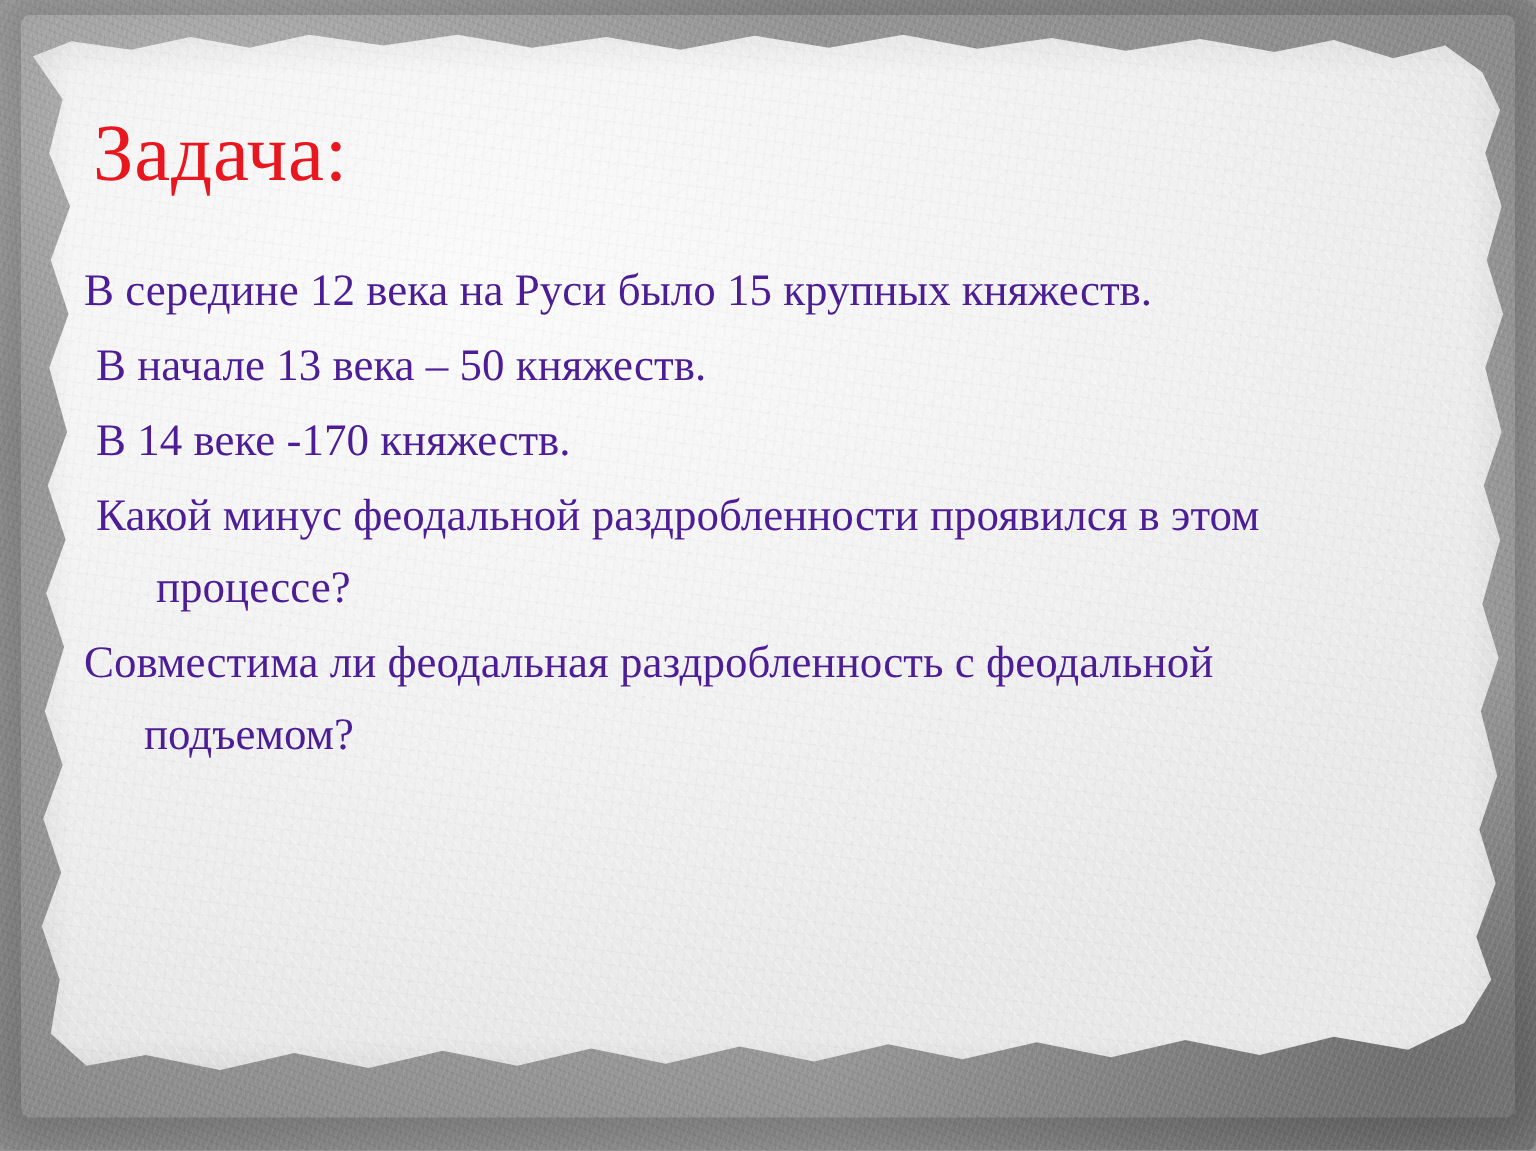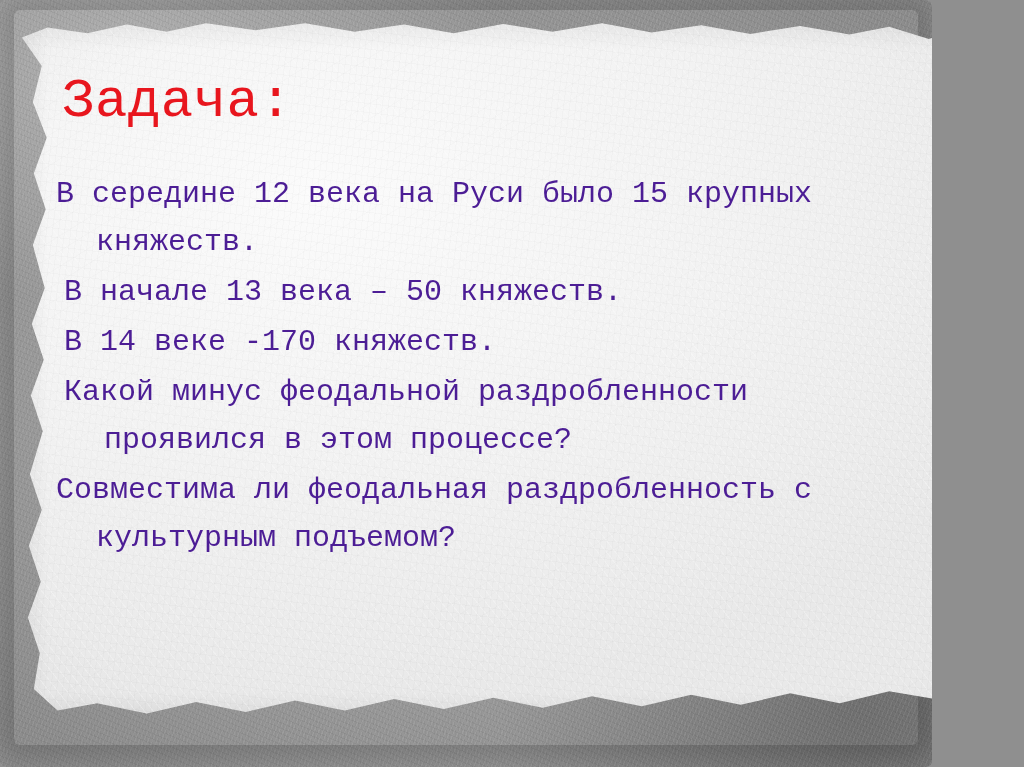--- a/index.html
+++ b/index.html
@@ -5,24 +5,24 @@
 <style>
   html, body {
     margin: 0;
     padding: 0;
     background: #8f8f8f;
   }
 
   
   #slide {
     position: relative;
-    width: 932px;
+    width: 1024px;
     height: 767px;
     overflow: hidden;
-    font-family: Liberation Mono, monospace;
+    font-family: Liberation Serif, serif;
     background: #a3a3a3;
     border-radius: 6px;
   }
 
   
   .backdrop {
     position: absolute;
     inset: 0;
     background:
       radial-gradient(ellipse 60% 45% at 12% 8%,  rgba(255,255,255,.30), rgba(255,255,255,0) 70%),
@@ -175,17 +175,17 @@
 
   <div class="content">
 
     <div class="slide-title">Задача:</div>
 
     <ul class="body-list">
       <li>В середине 12 века на Руси было 15 крупных княжеств.</li>
       <li class="indented">В начале 13 века – 50 княжеств.</li>
       <li class="indented">В 14 веке -170 княжеств.</li>
       <li class="indented">Какой минус феодальной раздробленности проявился в этом процессе?</li>
-      <li class="wide">Совместима ли феодальная раздробленность с культурным подъемом?</li>
+      <li class="wide">Совместима ли феодальная раздробленность с феодальной подъемом?</li>
     </ul>
 
   </div>
 </div>
 
 </body></html>

